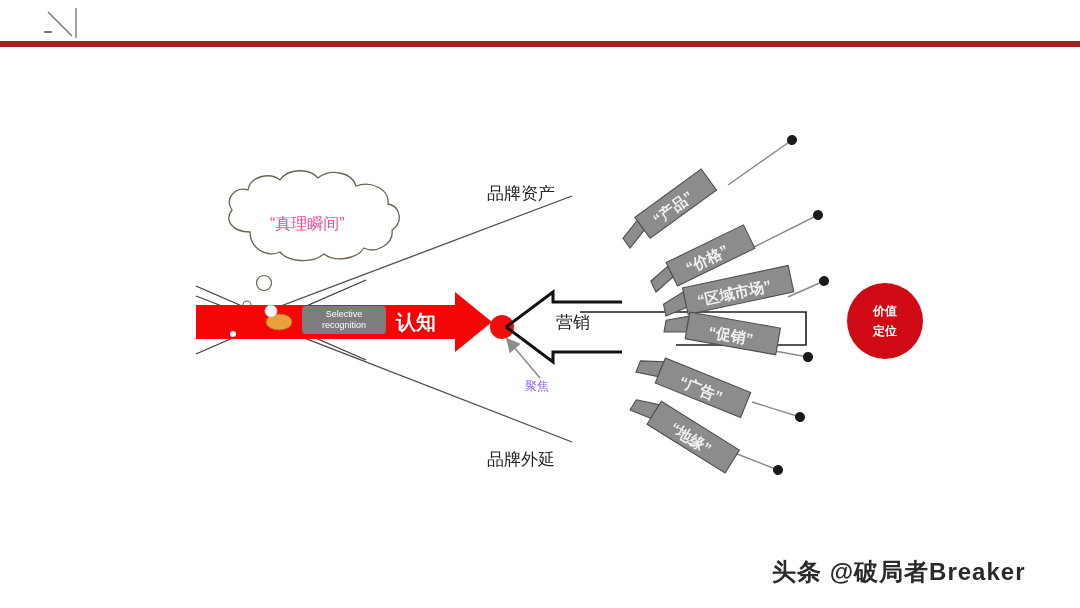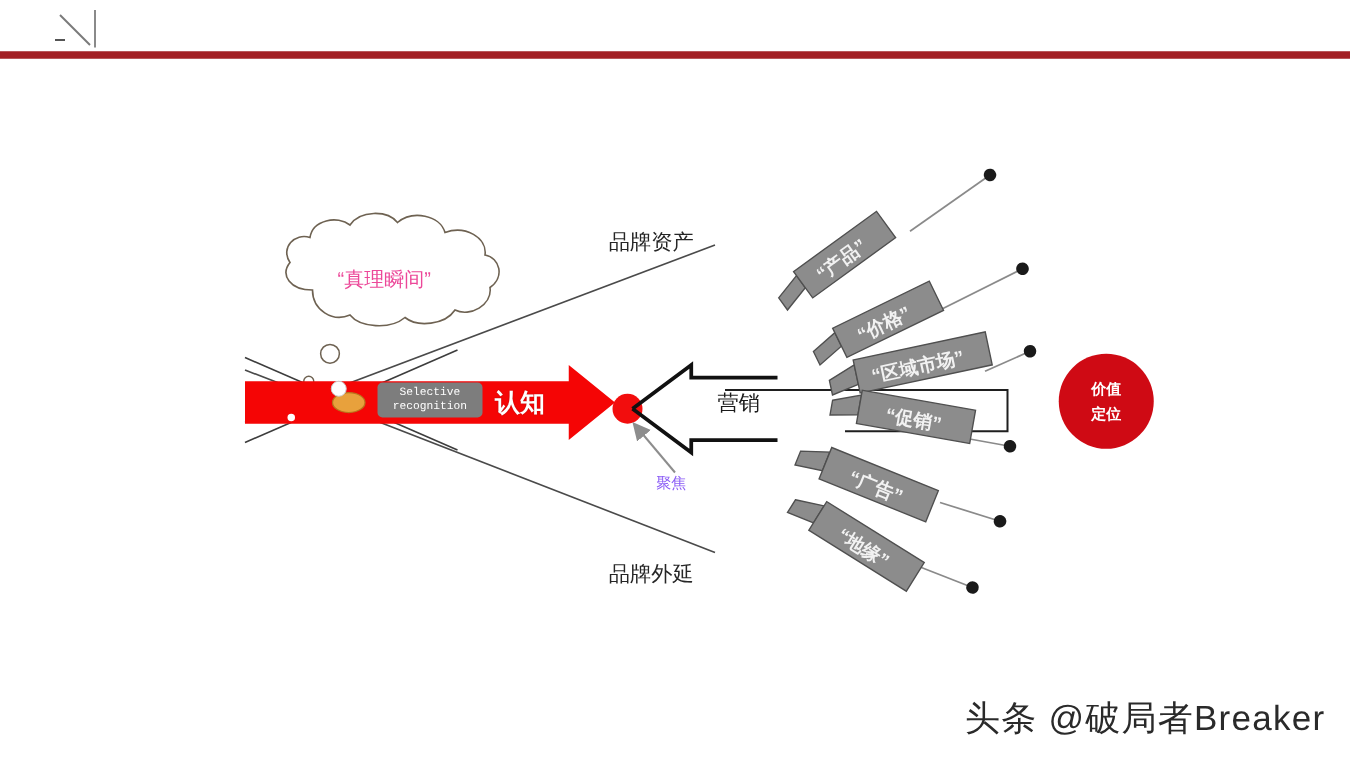--- a/index.html
+++ b/index.html
@@ -79,40 +79,39 @@
     left: 396px; top: 309px;
     font-size: 20px;
     font-weight: bold;
     color: #ffffff;
     text-shadow: 0 0 1px rgba(0,0,0,.35);
   }
   #lbl-marketing {
     left: 556px; top: 311px;
     font-size: 17px;
     color: #1b1b1b;
-    margin-left: 18px;
   }
   #lbl-focus {
     left: 525px; top: 378px;
     font-size: 12px;
     font-weight: normal;
     color: #8b5cf6;
   }
   #lbl-selective {
     position: absolute;
     left: 302px; top: 306px;
     width: 76px;
     padding: 3px 4px;
     background: #7d7d7d;
     border-radius: 4px;
     color: #ffffff;
     font-size: 9px;
     line-height: 11px;
     text-align: center;
-    font-family: Liberation Mono, monospace;
+    font-family: Liberation Sans, sans-serif;
   }
   #lbl-selective span { display: block; }
 
   
   #value-circle {
     position: absolute;
     left: 847px; top: 283px;
     width: 76px; height: 76px;
     border-radius: 50%;
     background: #cf0a14;
@@ -123,22 +122,22 @@
     display: flex;
     flex-direction: column;
     align-items: center;
     justify-content: center;
   }
 
   
   #watermark {
     position: absolute;
     left: 772px; top: 556px;
-    font-size: 28px;
-    font-weight: normal;
+    font-size: 24px;
+    font-weight: bold;
     color: #2a2a2a;
     letter-spacing: 1px;
     white-space: nowrap;
     text-shadow: 1px 1px 0 rgba(255,255,255,.9);
   }
 </style>
 </head>
 <body>
 
 <div id="slide">

